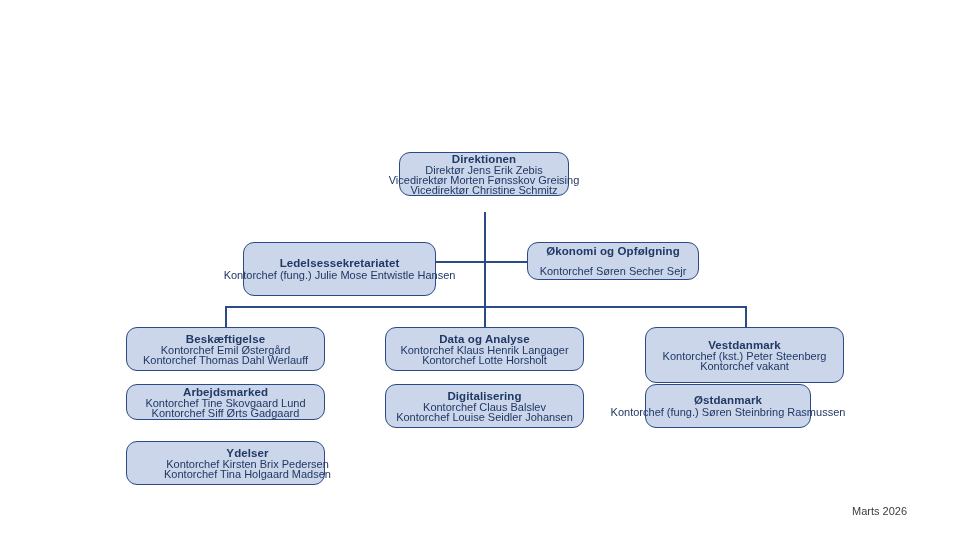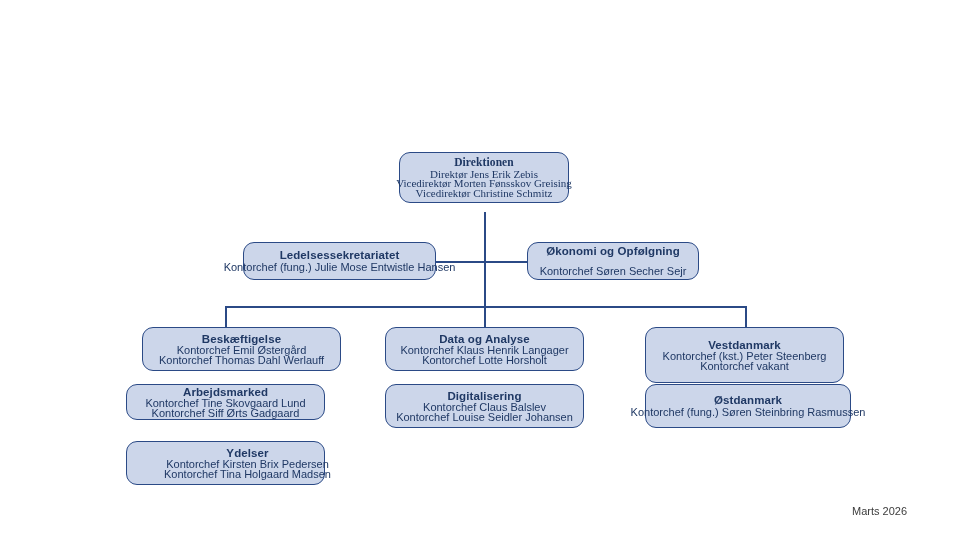--- a/index.html
+++ b/index.html
@@ -94,38 +94,38 @@
   <div class="conn v" style="left:484px; top:212px; height:95px;"></div>
 
   <div class="conn h" style="left:435px; top:261px; width:92px;"></div>
 
   <div class="conn h" style="left:225px; top:306px; width:521px;"></div>
 
   <div class="conn v" style="left:225px; top:306px; height:21px;"></div>
   <div class="conn v" style="left:484px; top:306px; height:21px;"></div>
   <div class="conn v" style="left:745px; top:306px; height:21px;"></div>
 
-  <div class="node" style="left:399px; top:152px; width:170px; height:51px;font-family:Liberation Serif, serif;">
+  <div class="node" style="left:399px; top:152px; width:170px; height:44px;">
     <div class="n-title">Direktionen</div>
     <div class="n-sub">Direktør Jens Erik Zebis</div>
     <div class="n-sub">Vicedirektør Morten Fønsskov Greising</div>
     <div class="n-sub">Vicedirektør Christine Schmitz</div>
   </div>
 
-  <div class="node" style="left:243px; top:242px; width:193px; height:38px;">
+  <div class="node" style="left:243px; top:242px; width:193px; height:54px;">
     <div class="n-title">Ledelsessekretariatet</div>
     <div class="n-sub">Kontorchef (fung.) Julie Mose Entwistle Hansen</div>
   </div>
 
   <div class="node" style="left:527px; top:242px; width:172px; height:38px;gap:8px;">
     <div class="n-title">Økonomi og Opfølgning</div>
     <div class="n-sub">Kontorchef Søren Secher Sejr</div>
   </div>
 
-  <div class="node" style="left:126px; top:327px; width:199px; height:44px;margin-left:16px;">
+  <div class="node" style="left:126px; top:327px; width:199px; height:44px;">
     <div class="n-title">Beskæftigelse</div>
     <div class="n-sub">Kontorchef Emil Østergård</div>
     <div class="n-sub">Kontorchef Thomas Dahl Werlauff</div>
   </div>
 
   <div class="node" style="left:385px; top:327px; width:199px; height:44px;">
     <div class="n-title">Data og Analyse</div>
     <div class="n-sub">Kontorchef Klaus Henrik Langager</div>
     <div class="n-sub">Kontorchef Lotte Horsholt</div>
   </div>
@@ -141,21 +141,21 @@
     <div class="n-sub">Kontorchef Tine Skovgaard Lund</div>
     <div class="n-sub">Kontorchef Siff Ørts Gadgaard</div>
   </div>
 
   <div class="node" style="left:385px; top:384px; width:199px; height:44px;">
     <div class="n-title">Digitalisering</div>
     <div class="n-sub">Kontorchef Claus Balslev</div>
     <div class="n-sub">Kontorchef Louise Seidler Johansen</div>
   </div>
 
-  <div class="node" style="left:645px; top:384px; width:206px; height:44px;">
+  <div class="node" style="left:645px; top:384px; width:166px; height:44px;">
     <div class="n-title">Østdanmark</div>
     <div class="n-sub">Kontorchef (fung.) Søren Steinbring Rasmussen</div>
   </div>
 
   <div class="node" style="left:126px; top:441px; width:199px; height:44px;padding-left:48px;">
     <div class="n-title">Ydelser</div>
     <div class="n-sub">Kontorchef Kirsten Brix Pedersen</div>
     <div class="n-sub">Kontorchef Tina Holgaard Madsen</div>
   </div>
 

